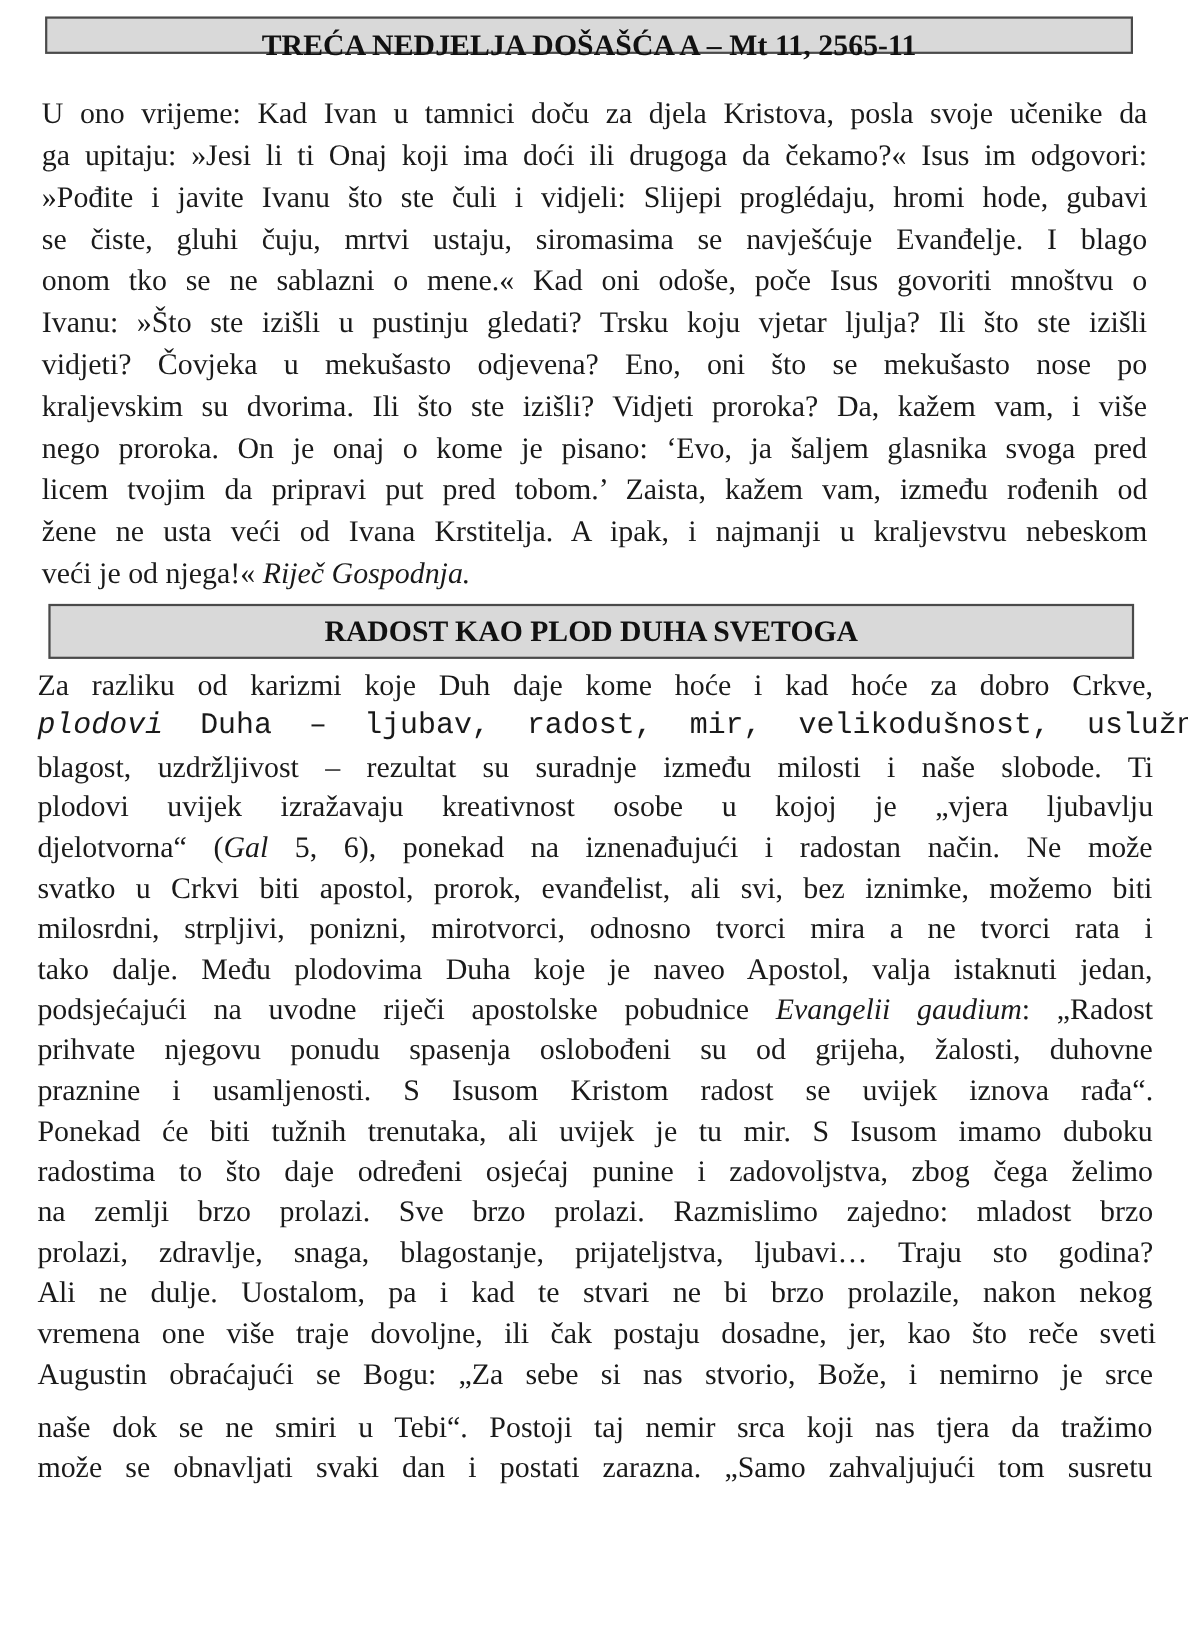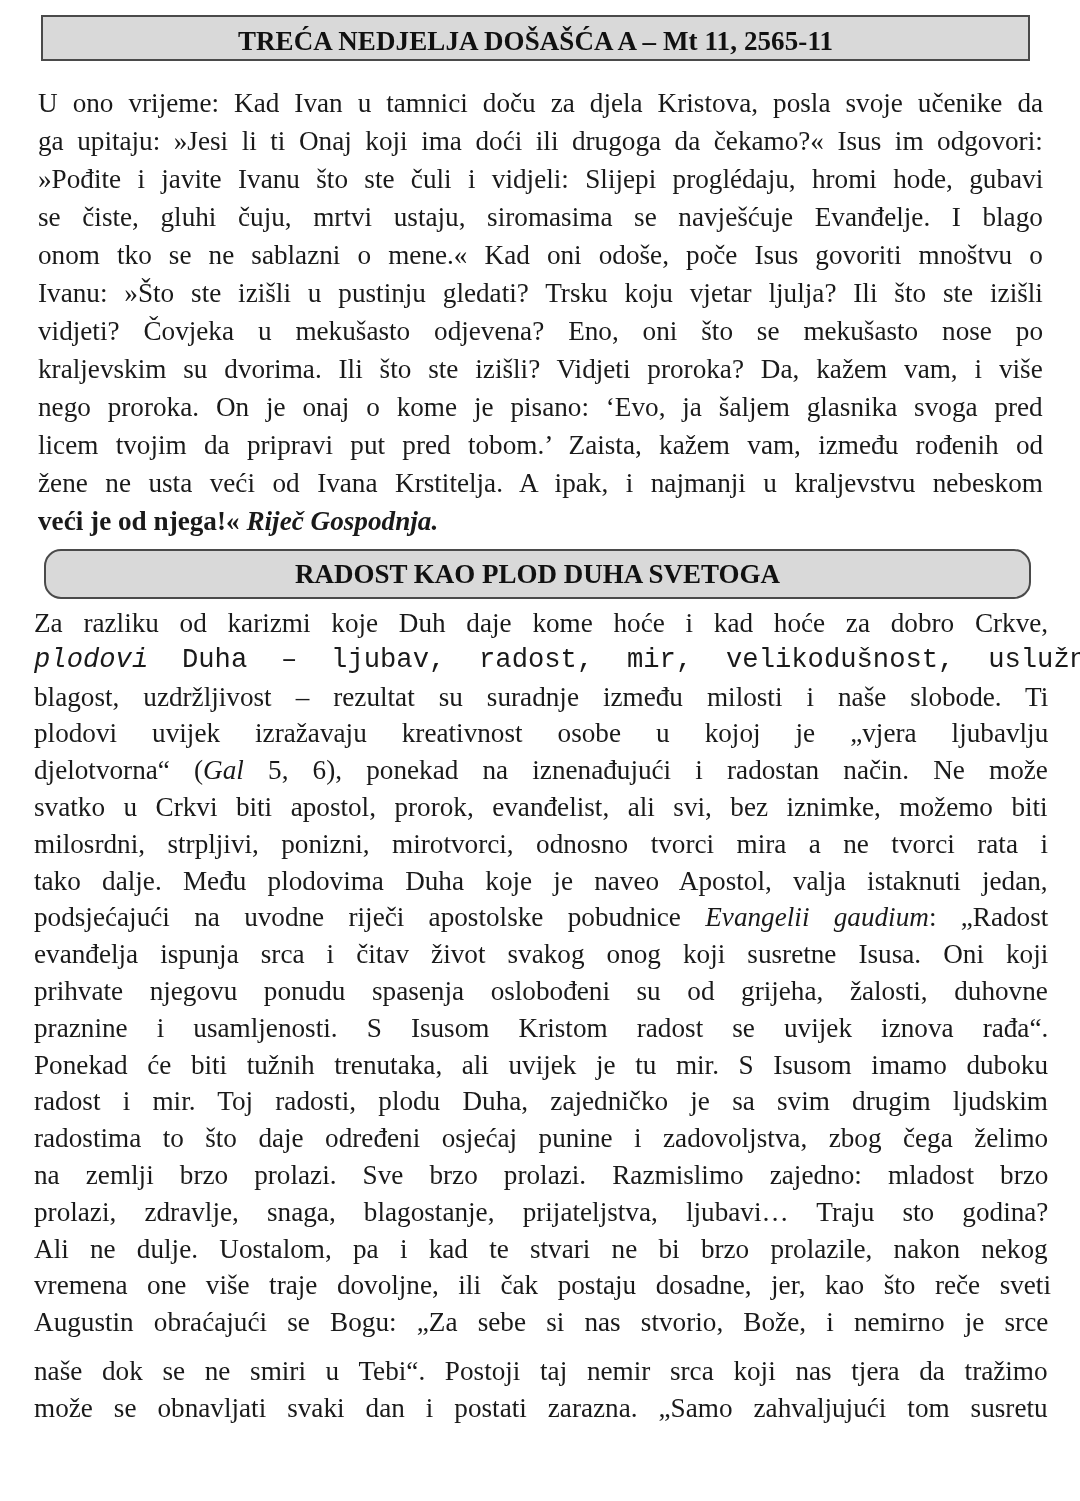--- a/index.html
+++ b/index.html
@@ -21,33 +21,32 @@
       border: 2px solid #4a4a4a;
       box-sizing: border-box;
       text-align: center;
       font-weight: bold;
       color: #111;
     }
     #h1 {
       left: 41px;
       top: 15px;
       width: 989px;
-      height: 46px;
+      height: 34px;
       font-size: 27px;
       line-height: 48px;
       letter-spacing: 0.1px;
     }
     #h2 {
       left: 44px;
       top: 549px;
       width: 987px;
       height: 50px;
       font-size: 27px;
       line-height: 46px;
-      border-radius: 17px;
     }
     .para {
       position: absolute;
       font-size: 27.2px;
       line-height: 38px;
       text-align: justify;
       text-align-last: left;
     }
     #p1 {
       left: 38px;
@@ -62,21 +61,20 @@
     }
     .line {
       display: block;
       text-align: justify;
       text-align-last: justify;
       white-space: nowrap;
       overflow: visible;
     }
     .line.last {
       text-align-last: left;
-      font-weight: bold;
     }
     .line span, .line i { white-space: pre; }
     i { font-style: italic; }
   </style>
 </head>
 <body>
 
 <div id="h1" class="heading-box">
   <span>TREĆA NEDJELJA DOŠAŠĆA A – Mt 11, 2565-11</span>
 </div>
@@ -103,25 +101,23 @@
 <div id="p2" class="para">
   <span class="line" style="white-space: nowrap; display: block; word-spacing: 13.93px; text-align-last: left;">Za razliku od karizmi koje Duh daje kome hoće i kad hoće za dobro Crkve,</span>
   <span class="line" style="white-space: nowrap; display: block; word-spacing: 17.44px; text-align-last: left; font-family: Liberation Mono, monospace;"><i>plodovi</i><span> Duha – ljubav, radost, mir, velikodušnost, uslužnost, dobrota, vjernost,</span></span>
   <span class="line" style="white-space: nowrap; display: block; word-spacing: 17.18px; text-align-last: left;">blagost, uzdržljivost – rezultat su suradnje između milosti i naše slobode. Ti</span>
   <span class="line" style="white-space: nowrap; display: block; word-spacing: 28.22px; text-align-last: left;">plodovi uvijek izražavaju kreativnost osobe u kojoj je „vjera ljubavlju</span>
   <span class="line" style="white-space: nowrap; display: block; word-spacing: 17.36px; text-align-last: left;"><span>djelotvorna“ (</span><i>Gal</i><span> 5, 6), ponekad na iznenađujući i radostan način. Ne može</span></span>
   <span class="line" style="white-space: nowrap; display: block; word-spacing: 11.67px; text-align-last: left;">svatko u Crkvi biti apostol, prorok, evanđelist, ali svi, bez iznimke, možemo biti</span>
   <span class="line" style="white-space: nowrap; display: block; word-spacing: 15.64px; text-align-last: left;">milosrdni, strpljivi, ponizni, mirotvorci, odnosno tvorci mira a ne tvorci rata i</span>
   <span class="line" style="white-space: nowrap; display: block; word-spacing: 14.45px; text-align-last: left;">tako dalje. Među plodovima Duha koje je naveo Apostol, valja istaknuti jedan,</span>
   <span class="line" style="white-space: nowrap; display: block; word-spacing: 17.5px; text-align-last: left;"><span>podsjećajući na uvodne riječi apostolske pobudnice </span><i>Evangelii gaudium</i><span>: „Radost</span></span>
-  <span class="line" style="white-space: nowrap; display: block; word-spacing: 15.25px; text-align-last: left;">evanđelja ispunja srca i čitav život svakog onog koji susretne Isusa. Oni koji</span>
   <span class="line" style="white-space: nowrap; display: block; word-spacing: 19.78px; text-align-last: left;">prihvate njegovu ponudu spasenja oslobođeni su od grijeha, žalosti, duhovne</span>
   <span class="line" style="white-space: nowrap; display: block; word-spacing: 22.3px; text-align-last: left;">praznine i usamljenosti. S Isusom Kristom radost se uvijek iznova rađa“.</span>
   <span class="line" style="white-space: nowrap; display: block; word-spacing: 12.77px; text-align-last: left;">Ponekad će biti tužnih trenutaka, ali uvijek je tu mir. S Isusom imamo duboku</span>
-  <span class="line" style="white-space: nowrap; display: block; word-spacing: 15.42px; text-align-last: left;">radost i mir. Toj radosti, plodu Duha, zajedničko je sa svim drugim ljudskim</span>
   <span class="line" style="white-space: nowrap; display: block; word-spacing: 14.64px; text-align-last: left;">radostima to što daje određeni osjećaj punine i zadovoljstva, zbog čega želimo</span>
   <span class="line" style="white-space: nowrap; display: block; word-spacing: 19.3px; text-align-last: left;">na zemlji brzo prolazi. Sve brzo prolazi. Razmislimo zajedno: mladost brzo</span>
   <span class="line" style="white-space: nowrap; display: block; word-spacing: 21.38px; text-align-last: left;">prolazi, zdravlje, snaga, blagostanje, prijateljstva, ljubavi… Traju sto godina?</span>
   <span class="line" style="white-space: nowrap; display: block; word-spacing: 14.43px; text-align-last: left;">Ali ne dulje. Uostalom, pa i kad te stvari ne bi brzo prolazile, nakon nekog</span>
   <span class="line" style="white-space: nowrap; display: block; word-spacing: 12.69px; text-align-last: left;">vremena one više traje dovoljne, ili čak postaju dosadne, jer, kao što reče sveti</span>
   <span class="line" style="white-space: nowrap; display: block; word-spacing: 13.38px; text-align-last: left;">Augustin obraćajući se Bogu: „Za sebe si nas stvorio, Bože, i nemirno je srce</span>
   <span class="line" style="white-space: nowrap; display: block; word-spacing: 12.87px; text-align-last: left; margin-top: 12px;">naše dok se ne smiri u Tebi“. Postoji taj nemir srca koji nas tjera da tražimo</span>
   <span class="line" style="white-space: nowrap; display: block; word-spacing: 14.18px; text-align-last: left;">može se obnavljati svaki dan i postati zarazna. „Samo zahvaljujući tom susretu</span>
 </div>
 

